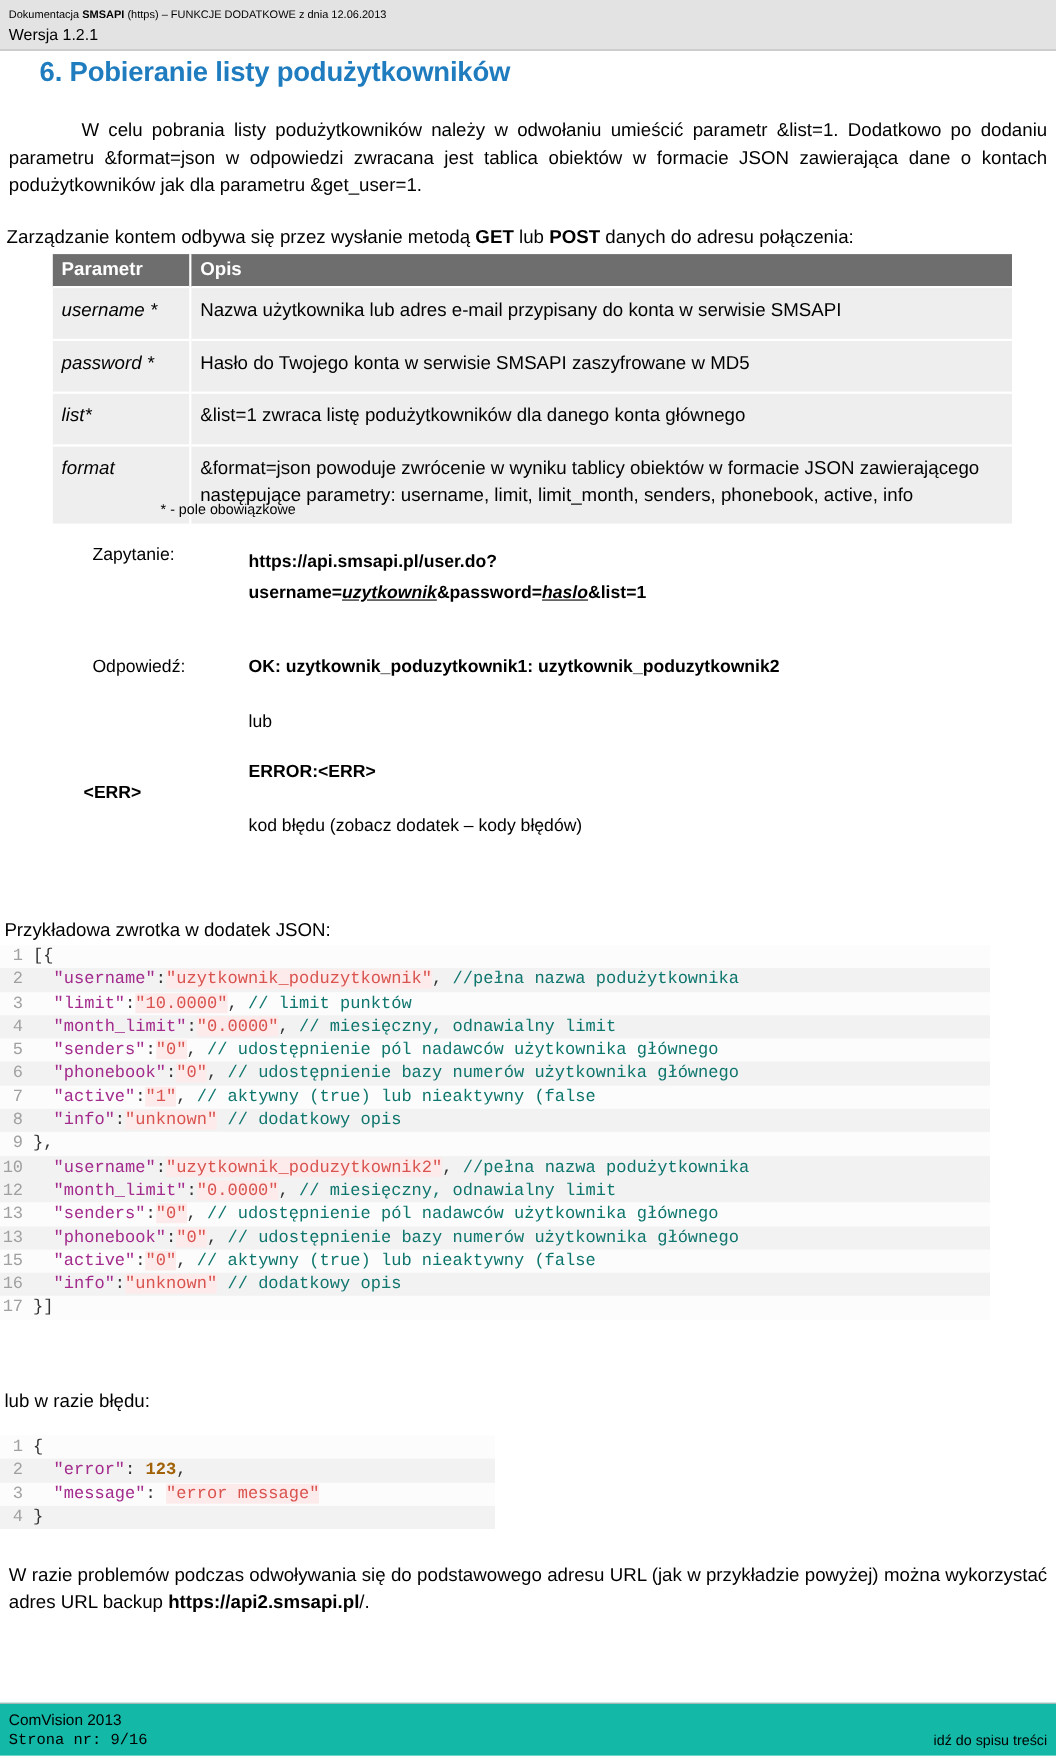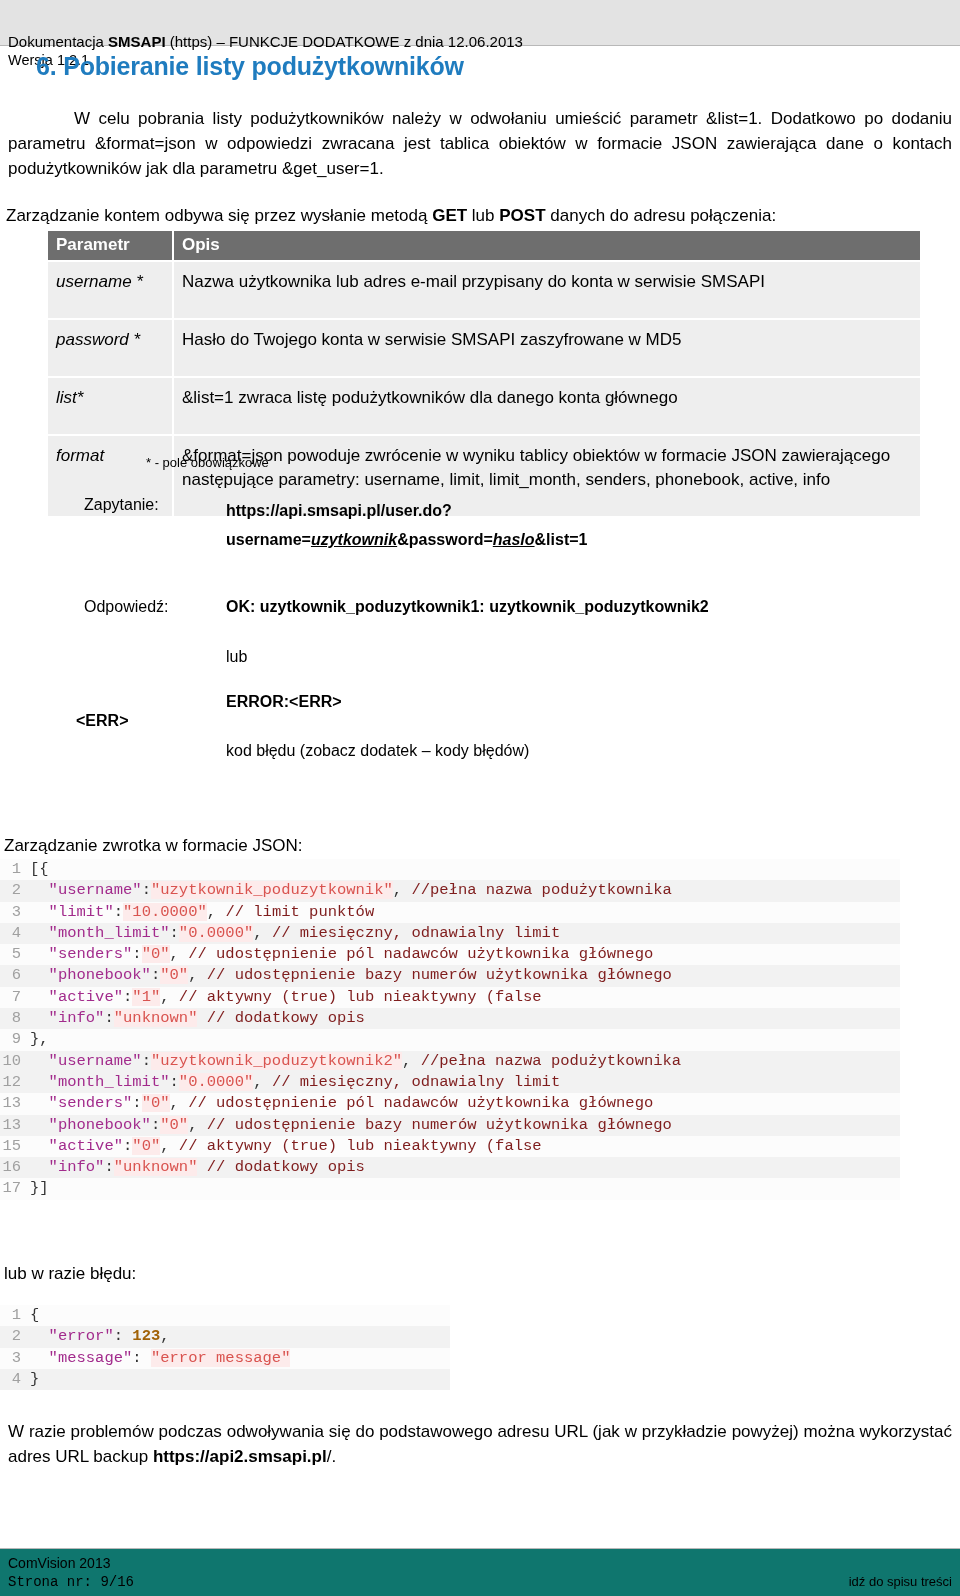--- a/index.html
+++ b/index.html
@@ -21,24 +21,23 @@
     position: absolute;
     left: 0; top: 0;
     width: 960px;
     height: 46px;
     background: #e3e3e3;
     border-bottom: 1px solid #b8b8b8;
     box-sizing: border-box;
     padding: 4px 8px 0 8px;
   }
   .doc-header .line1 {
-    font-size: 15px;
+    font-size: 10px;
     line-height: 19px;
     white-space: nowrap;
-    margin-top: 28px;
   }
   .doc-header .line2 {
     font-size: 14.5px;
     line-height: 19px;
   }
   .doc-header b { font-weight: bold; }
 
   
   .section-title {
     position: absolute;
@@ -87,21 +86,21 @@
     font-size: 17px;
     font-weight: bold;
     text-align: left;
     padding: 4px 20px 5px 8px;
     border-right: 2px solid #ffffff;
   }
   .param-table th:last-child { border-right: none; }
   .param-table td {
     background: #eeeeee;
     font-size: 17px;
-    padding: 8px 8px 24px 8px;
+    padding: 8px 8px 14px 8px;
     vertical-align: top;
     border-top: 2px solid #ffffff;
     border-right: 2px solid #ffffff;
     line-height: 24px;
   }
   .param-table td:last-child { border-right: none; }
   .param-table col.c1 { width: 125px; }
   .pname { font-style: italic; }
 
   .req-note {
@@ -156,21 +155,21 @@
     color: #a0a0a0;
     padding-right: 9px;
     box-sizing: border-box;
     user-select: none;
   }
   .ct { color: #333333; }
 
   .tok-key { color: #a22b8c; }
   .tok-str { color: #d9534f; background: #fdebeb; }
   .tok-num { color: #a16207; font-weight: bold; }
-  .tok-com { color: #7f1d1d; }
+  .tok-com { color: #0f766e; }
   .tok-pl  { color: #333333; }
 
   .lub-bledu {
     position: absolute;
     left: 4px;
     top: 1264px;
     font-size: 17px;
   }
 
   
@@ -185,21 +184,21 @@
   }
   .closing b { font-weight: bold; }
 
   
   .doc-footer {
     position: absolute;
     left: 0;
     bottom: 0;
     width: 960px;
     height: 48px;
-    background: #0f766e;
+    background: #14b8a6;
     border-top: 1px solid #b8b8b8;
     box-sizing: border-box;
   }
   .doc-footer .f1 {
     position: absolute;
     left: 8px; top: 6px;
     font-size: 14px;
   }
   .doc-footer .f2 {
     position: absolute;
@@ -273,21 +272,21 @@
 </div>
 
 <div class="kv-label resp-label">Odpowiedź:</div>
 <div class="kv-value resp-value1">OK: uzytkownik_poduzytkownik1: uzytkownik_poduzytkownik2</div>
 <div class="kv-value resp-lub">lub</div>
 <div class="kv-value resp-value2">ERROR:&lt;ERR&gt;</div>
 
 <div class="kv-value err-label">&lt;ERR&gt;</div>
 <div class="kv-value err-value">kod błędu (zobacz dodatek – kody błędów)</div>
 
-<div class="json-caption">Zarządzanie zwrotka w formacie JSON:</div>
+<div class="json-caption">Przykładowa zwrotka w dodatek JSON:</div>
 <div class="code-block code-main" id="code-main">
     <div class="code-line"><span class="ln">1</span><span class="ct"><span class="tok-pl">[{</span></span></div>
     <div class="code-line alt"><span class="ln">2</span><span class="ct"><span class="tok-pl">  </span><span class="tok-key">"username"</span><span class="tok-pl">:</span><span class="tok-str">"uzytkownik_poduzytkownik"</span><span class="tok-pl">, </span><span class="tok-com">//pełna nazwa podużytkownika</span></span></div>
     <div class="code-line"><span class="ln">3</span><span class="ct"><span class="tok-pl">  </span><span class="tok-key">"limit"</span><span class="tok-pl">:</span><span class="tok-str">"10.0000"</span><span class="tok-pl">, </span><span class="tok-com">// limit punktów</span></span></div>
     <div class="code-line alt"><span class="ln">4</span><span class="ct"><span class="tok-pl">  </span><span class="tok-key">"month_limit"</span><span class="tok-pl">:</span><span class="tok-str">"0.0000"</span><span class="tok-pl">, </span><span class="tok-com">// miesięczny, odnawialny limit</span></span></div>
     <div class="code-line"><span class="ln">5</span><span class="ct"><span class="tok-pl">  </span><span class="tok-key">"senders"</span><span class="tok-pl">:</span><span class="tok-str">"0"</span><span class="tok-pl">, </span><span class="tok-com">// udostępnienie pól nadawców użytkownika głównego</span></span></div>
     <div class="code-line alt"><span class="ln">6</span><span class="ct"><span class="tok-pl">  </span><span class="tok-key">"phonebook"</span><span class="tok-pl">:</span><span class="tok-str">"0"</span><span class="tok-pl">, </span><span class="tok-com">// udostępnienie bazy numerów użytkownika głównego</span></span></div>
     <div class="code-line"><span class="ln">7</span><span class="ct"><span class="tok-pl">  </span><span class="tok-key">"active"</span><span class="tok-pl">:</span><span class="tok-str">"1"</span><span class="tok-pl">, </span><span class="tok-com">// aktywny (true) lub nieaktywny (false</span></span></div>
     <div class="code-line alt"><span class="ln">8</span><span class="ct"><span class="tok-pl">  </span><span class="tok-key">"info"</span><span class="tok-pl">:</span><span class="tok-str">"unknown"</span><span class="tok-pl"> </span><span class="tok-com">// dodatkowy opis</span></span></div>
     <div class="code-line"><span class="ln">9</span><span class="ct"><span class="tok-pl">},</span></span></div>

